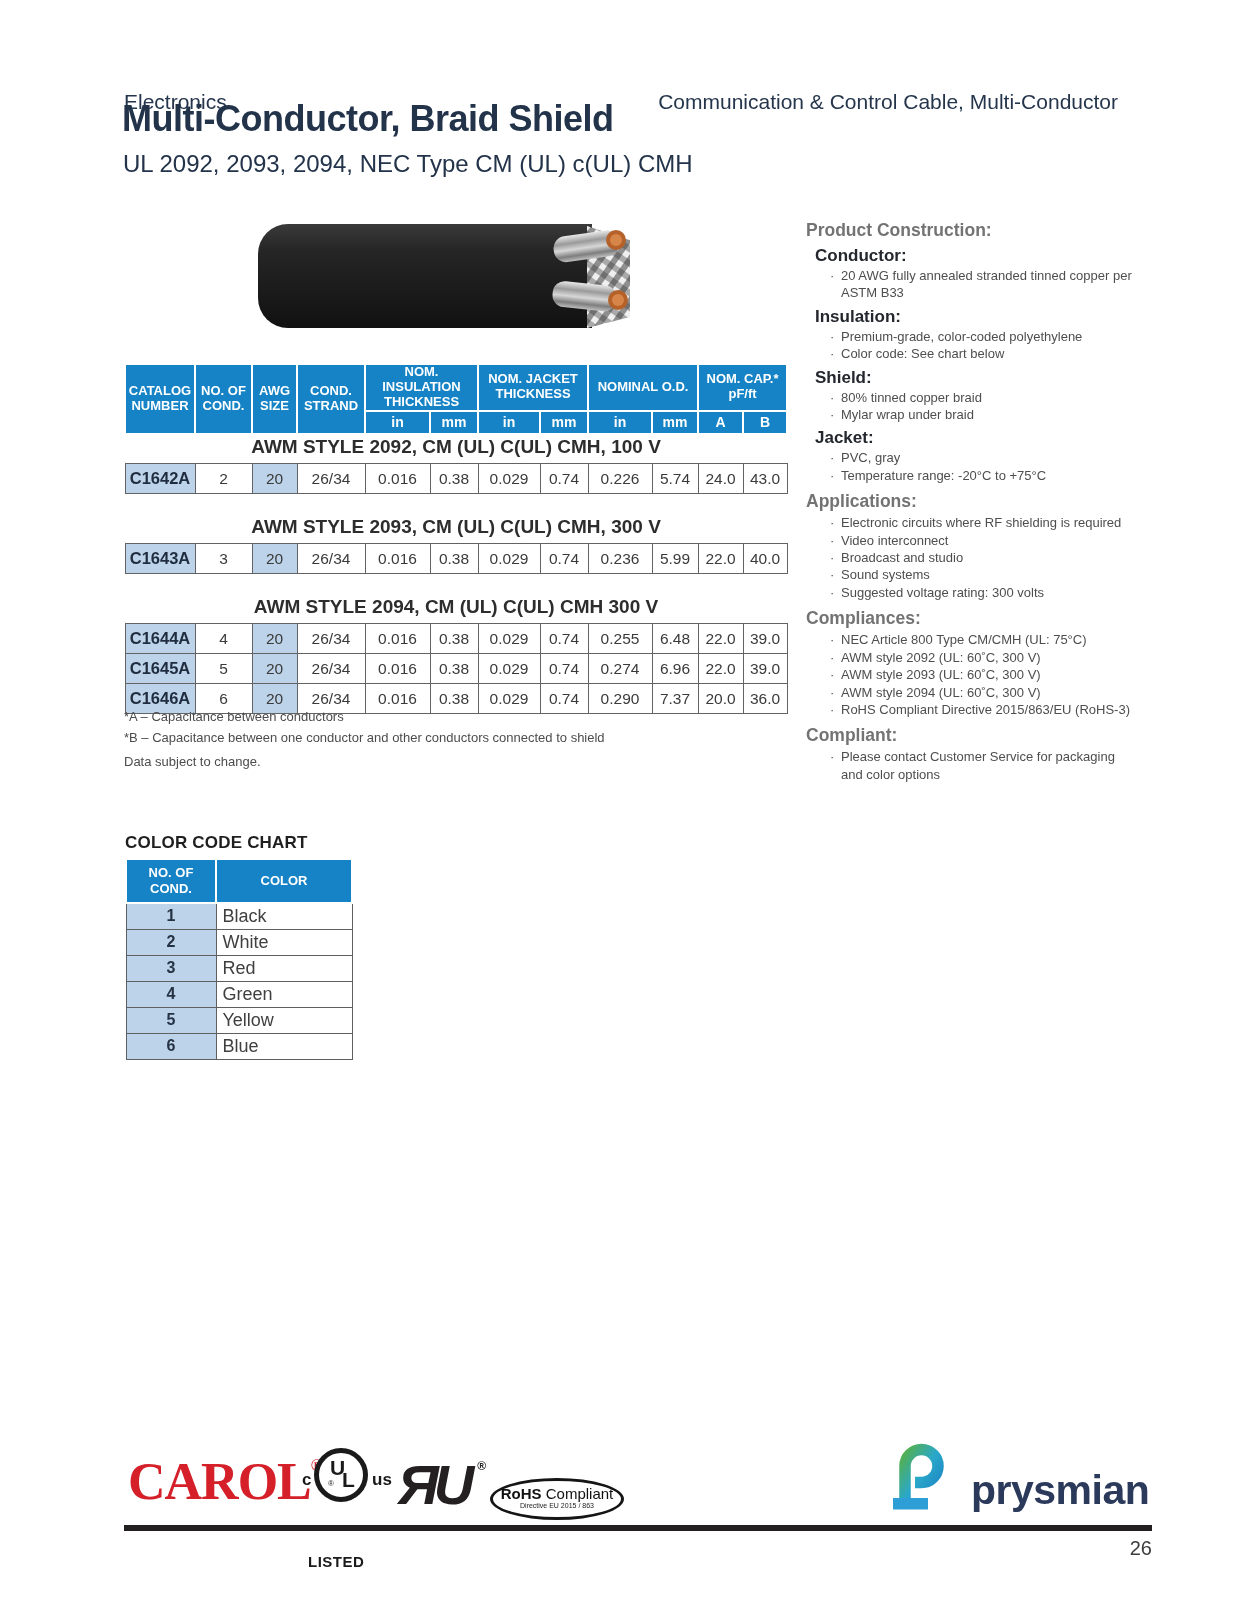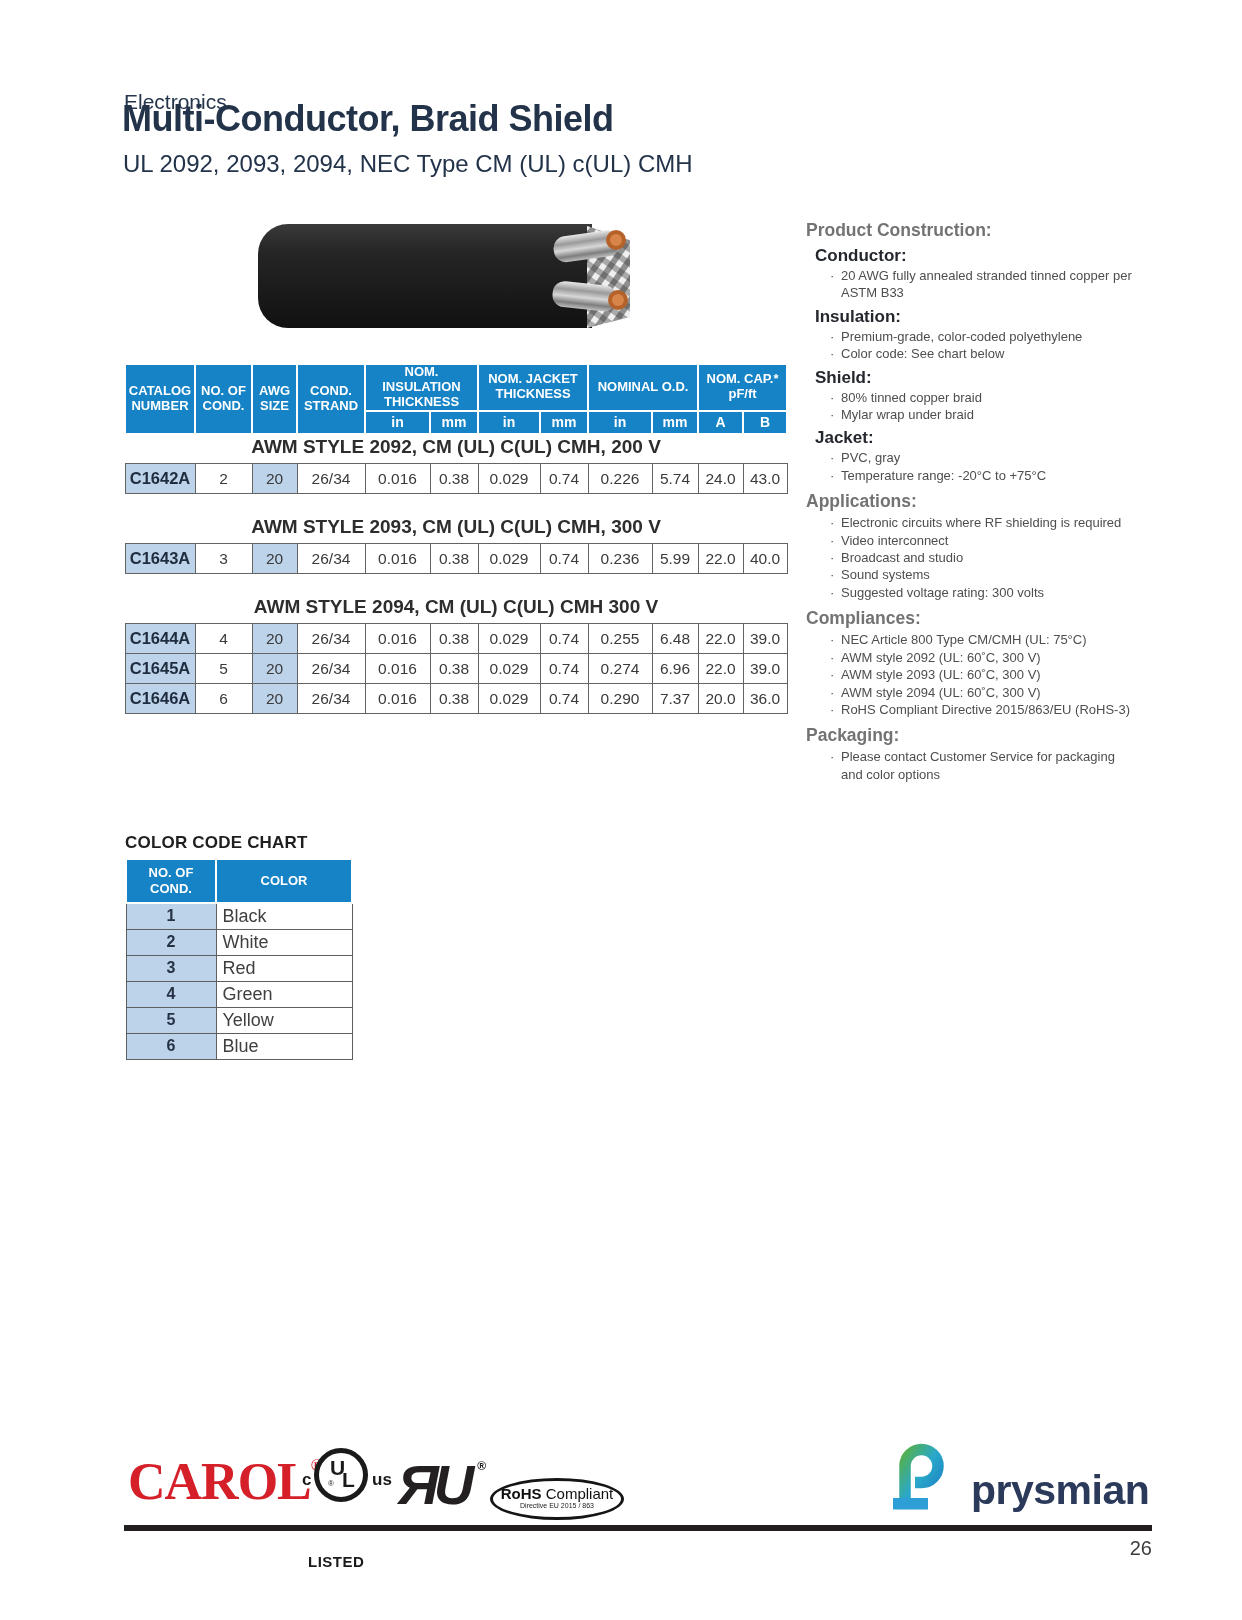--- a/index.html
+++ b/index.html
@@ -80,20 +80,21 @@
   .footer-rule { position:absolute; left:124px; top:1525px; width:1028px; height:6px; background:#231f20; }
   .page-number { position:absolute; top:1537px; width:1028px; left:124px; text-align:right; font-size:20px; color:#3c3c3c; }
 </style>
 </head>
 <body>
 
 <div class="page">
 
   <div class="top-header">
     <span>Electronics</span>
+    <span>Communication &amp; Control Cable, Multi-Conductor</span>
   </div>
 
   <div class="page-title">Multi-Conductor, Braid Shield</div>
   <div class="page-subtitle">UL 2092, 2093, 2094, NEC Type CM (UL) c(UL) CMH</div>
 
   <div class="cable-wrap">
     <svg width="378" height="128" viewBox="0 0 378 128">
       <defs>
         <linearGradient id="jkt" x1="0" y1="0" x2="0" y2="1">
           <stop offset="0" stop-color="#3a3a3a"></stop>
@@ -178,21 +179,21 @@
           <td>in</td>
           <td>mm</td>
           <td>in</td>
           <td>mm</td>
           <td>A</td>
           <td>B</td>
         </tr>
       </thead>
       <tbody>
         <tr class="section-title s1">
-          <td colspan="12">AWM STYLE 2092, CM (UL) C(UL) CMH, 200 V</td>
+          <td colspan="12">AWM STYLE 2092, CM (UL) C(UL) CMH, 100 V</td>
         </tr>
         <tr>
           <td class="cat">C1642A</td>
           <td>2</td>
           <td class="awg">20</td>
           <td>26/34</td>
           <td>0.016</td>
           <td>0.38</td>
           <td>0.029</td>
           <td>0.74</td>
@@ -266,20 +267,25 @@
           <td>0.74</td>
           <td>0.290</td>
           <td>7.37</td>
           <td>20.0</td>
           <td>36.0</td>
         </tr>
       </tbody>
     </table>
   </div>
 
+  <div class="footnotes">
+    <div class="fn1">*A – Capacitance between conductors</div>
+    <div class="fn2">*B – Capacitance between one conductor and other conductors connected to shield</div>
+    <div class="fn3">Data subject to change.</div>
+  </div>
 
   <div class="right-col">
     <h2>Product Construction:</h2>
 
     <h3>Conductor:</h3>
     <ul>
       <li>20 AWG fully annealed stranded tinned copper per ASTM B33</li>
     </ul>
 
     <h3>Insulation:</h3>
@@ -311,21 +317,21 @@
 
     <h2 class="major">Compliances:</h2>
     <ul>
       <li>NEC Article 800 Type CM/CMH (UL: 75°C)</li>
       <li>AWM style 2092 (UL: 60˚C, 300 V)</li>
       <li>AWM style 2093 (UL: 60˚C, 300 V)</li>
       <li>AWM style 2094 (UL: 60˚C, 300 V)</li>
       <li>RoHS Compliant Directive 2015/863/EU (RoHS-3)</li>
     </ul>
 
-    <h2 class="major">Packaging:</h2>
+    <h2 class="major">Compliant:</h2>
     <ul>
       <li>Please contact Customer Service for packaging and color options</li>
     </ul>
   </div>
 
   <div class="ccc-title">COLOR CODE CHART</div>
   <div class="ccc-wrap">
     <table class="ccc">
       <colgroup>
           <col style="width:90px">

